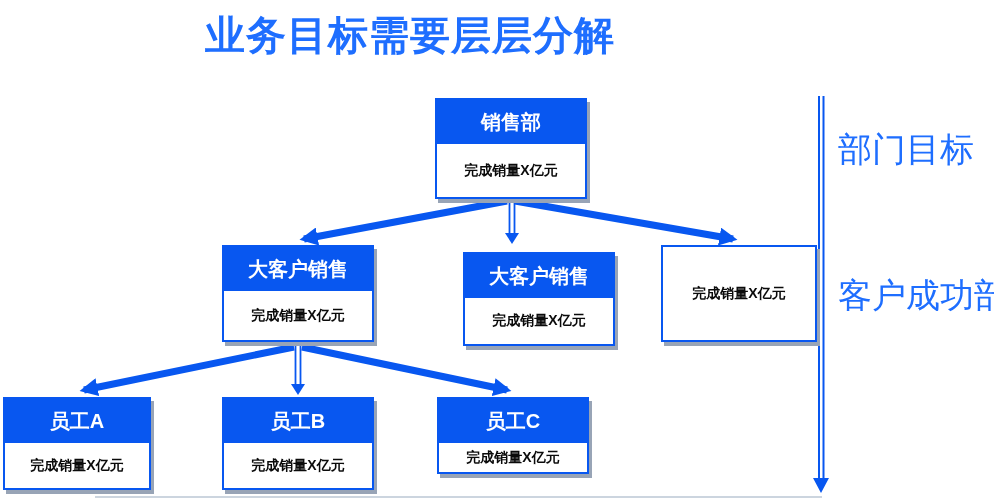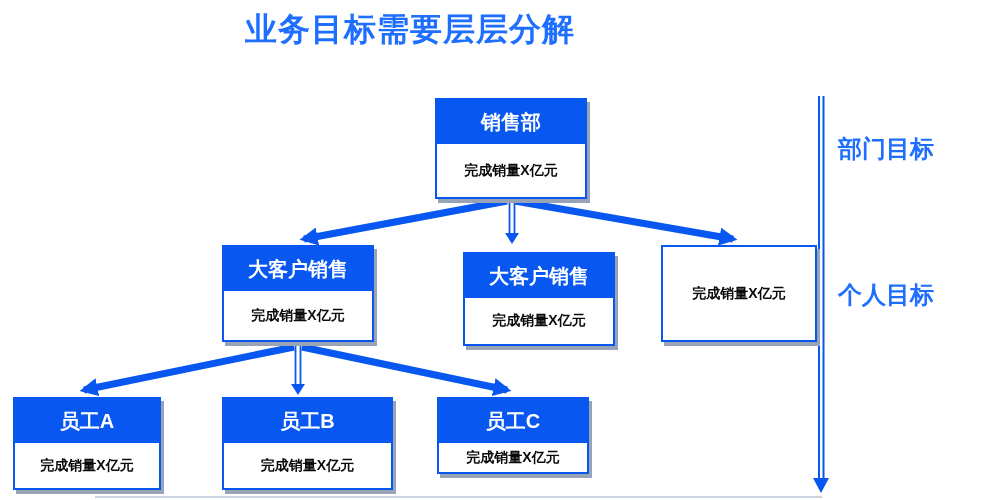--- a/index.html
+++ b/index.html
@@ -14,21 +14,21 @@
   .canvas{
     position:relative;
     width:994px;height:500px;
     background:#fff;
     overflow:hidden;
     font-family:"Liberation Sans","DejaVu Sans",sans-serif;
   }
   .title{
     position:absolute;top:8px;left:0;right:174px;
     text-align:center;
-    font-size:32px;font-weight:800;
+    font-size:40px;font-weight:800;
     color:var(--accent);
     letter-spacing:1px;
     white-space:nowrap;
   }
   .connectors{
     position:absolute;left:0;top:0;width:994px;height:500px;
     pointer-events:none;
   }
   .connectors line{stroke:var(--primary);}
   .connectors polygon, .connectors marker path{fill:var(--primary);}
@@ -49,26 +49,26 @@
   .node-body{
     flex:1;
     display:flex;align-items:center;justify-content:center;
     font-weight:700;font-size:14px;color:var(--body-text);
     background:#fff;white-space:nowrap;
   }
   .n-root{left:435px;top:98px;width:152px;height:101px;}
   .n-t0{left:222px;top:245px;width:152px;height:97px;}
   .n-t1{left:437px;top:252px;width:152px;height:94px;margin-left:26px;}
   .n-t2{left:661px;top:245px;width:156px;height:97px;}
-  .n-p0{left:13px;top:397px;width:148px;height:93px;}
-  .n-p1{left:222px;top:397px;width:171px;height:93px;}
+  .n-p0{left:3px;top:397px;width:148px;height:93px;}
+  .n-p1{left:222px;top:397px;width:152px;height:93px;}
   .n-p2{left:437px;top:397px;width:152px;height:77px;}
   .side-label{
     position:absolute;left:838px;width:156px;
-    color:var(--accent);font-weight:700;font-size:24px;
+    color:var(--accent);font-weight:400;font-size:34px;
     white-space:nowrap;line-height:36px;
   }
   .sl-0{top:131px;}
   .sl-1{top:277px;}
   .sl-2{top:427px;}
   .bottom-divider{
     position:absolute;left:95px;top:496px;width:727px;height:2px;
     background:var(--divider);
   }
 </style>
@@ -141,16 +141,16 @@
   <div class="node n-p1">
     <div class="node-header">员工B</div>
     <div class="node-body">完成销量X亿元</div>
   </div>
   <div class="node n-p2">
     <div class="node-header">员工C</div>
     <div class="node-body">完成销量X亿元</div>
   </div>
 
   <div class="side-label sl-0">部门目标</div>
-  <div class="side-label sl-1">个人目标</div>
+  <div class="side-label sl-1">客户成功部</div>
 
   <div class="bottom-divider"></div>
 </div>
 
 </body></html>

